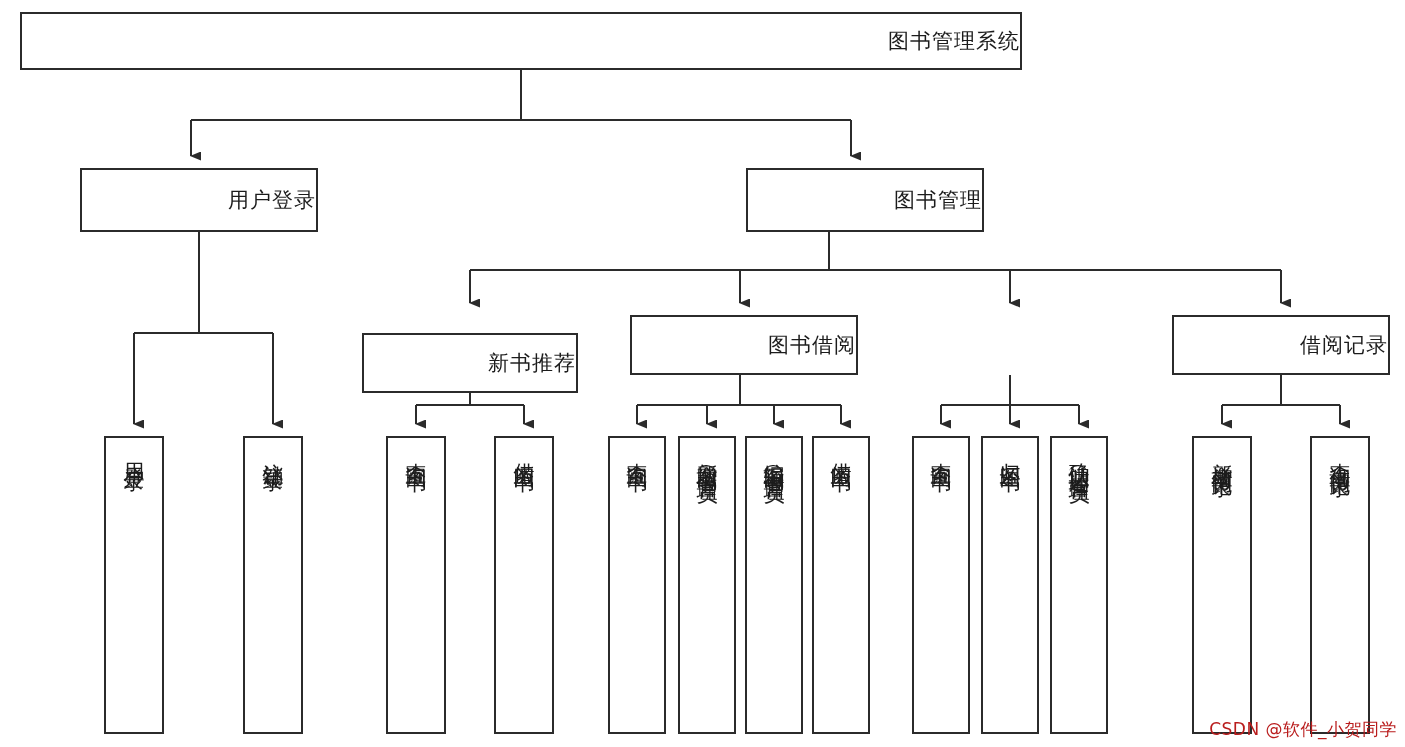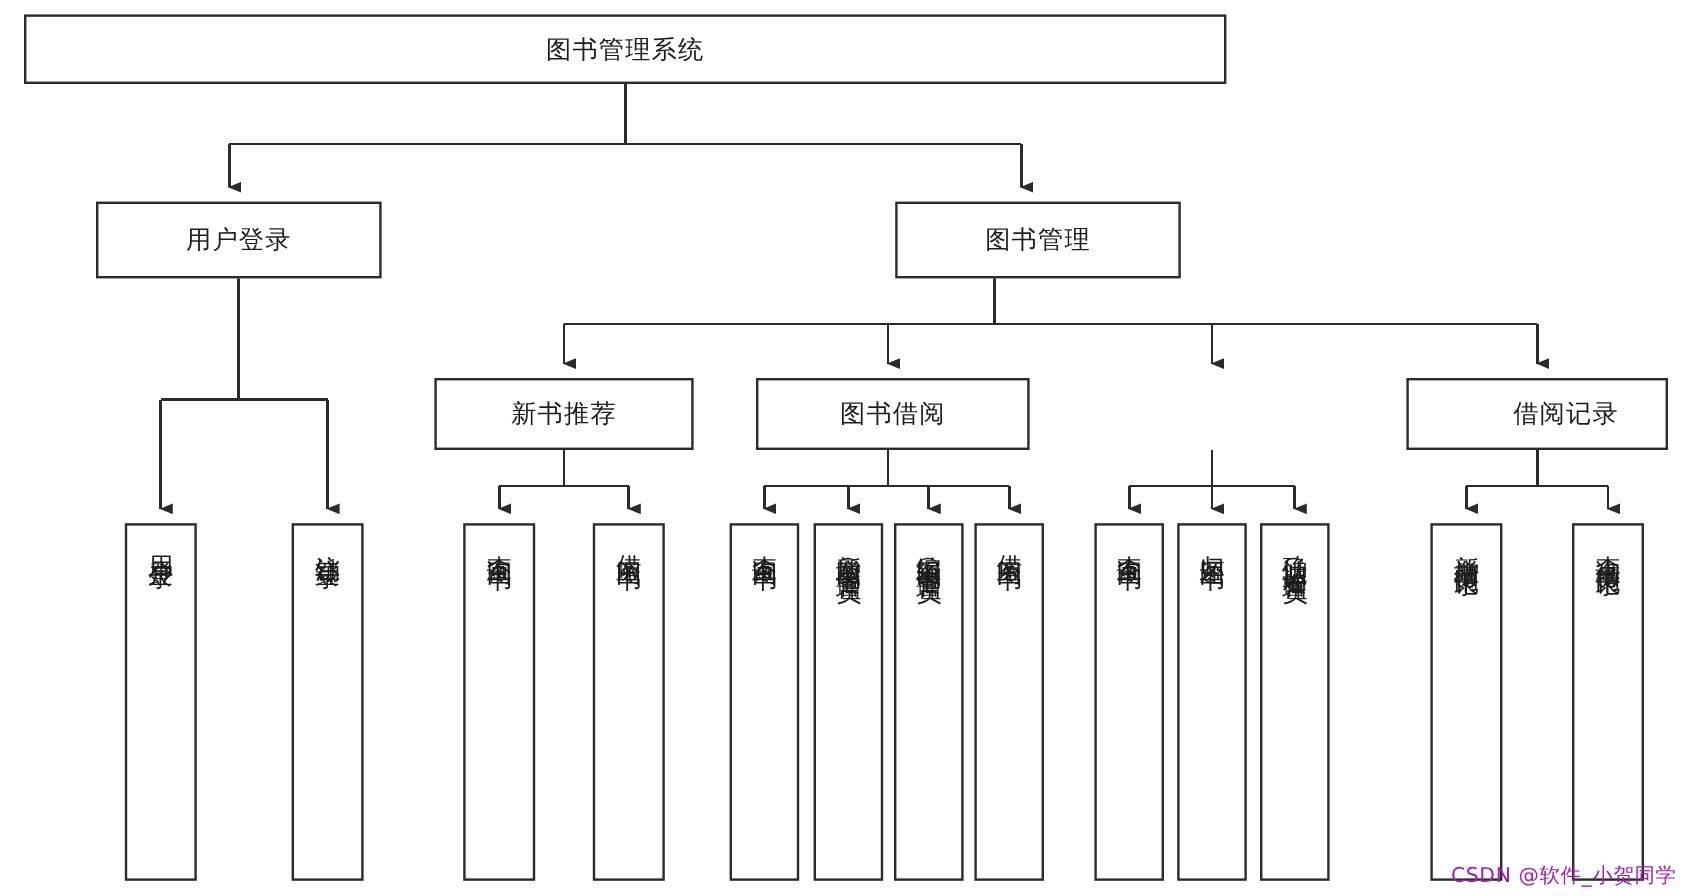--- a/index.html
+++ b/index.html
@@ -28,21 +28,21 @@
     height: 747px;
   }
   
   .node {
     position: absolute;
     box-sizing: border-box;
     border: 2px solid #2b2b2b;
     background: #ffffff;
     display: flex;
     align-items: center;
-    justify-content: center;
+    justify-content: flex-end;
     color: #1c1c1c;
     line-height: 1.15;
   }
   .node.h-node {
     font-size: 21px;
     letter-spacing: 1px;
   }
   .node.leaf-node {
     writing-mode: vertical-rl;
     text-orientation: upright;
@@ -57,21 +57,21 @@
     display: block;
   }
   .leaf-node .node-label {
     white-space: normal;
   }
   #watermark {
     position: absolute;
     right: 8px;
     bottom: 6px;
     font-size: 17px;
-    color: #a21caf;
+    color: #b91c1c;
     letter-spacing: 0.5px;
     white-space: nowrap;
     font-family: "DejaVu Sans", "Liberation Sans", sans-serif;
   }
 </style>
 </head>
 <body>
 
 <div id="diagram-root">
 
@@ -129,21 +129,21 @@
     <span class="node-label">图书管理系统</span>
   </div>
 
   <div class="node h-node" style="left:80px; top:168px; width:238px; height:64px;">
     <span class="node-label">用户登录</span>
   </div>
   <div class="node h-node" style="left:710px; top:168px; width:238px; height:64px;margin-left:36px;">
     <span class="node-label">图书管理</span>
   </div>
 
-  <div class="node h-node" style="left:362px; top:315px; width:216px; height:60px;">
+  <div class="node h-node" style="left:362px; top:333px; width:216px; height:60px;">
     <span class="node-label">新书推荐</span>
   </div>
   <div class="node h-node" style="left:630px; top:315px; width:228px; height:60px;">
     <span class="node-label">图书借阅</span>
   </div>
   <div class="node h-node" style="left:1172px; top:315px; width:218px; height:60px;padding-left:48px;">
     <span class="node-label">借阅记录</span>
   </div>
 
   <div class="node leaf-node" style="left:104px; top:436px; width:60px; height:298px;">

